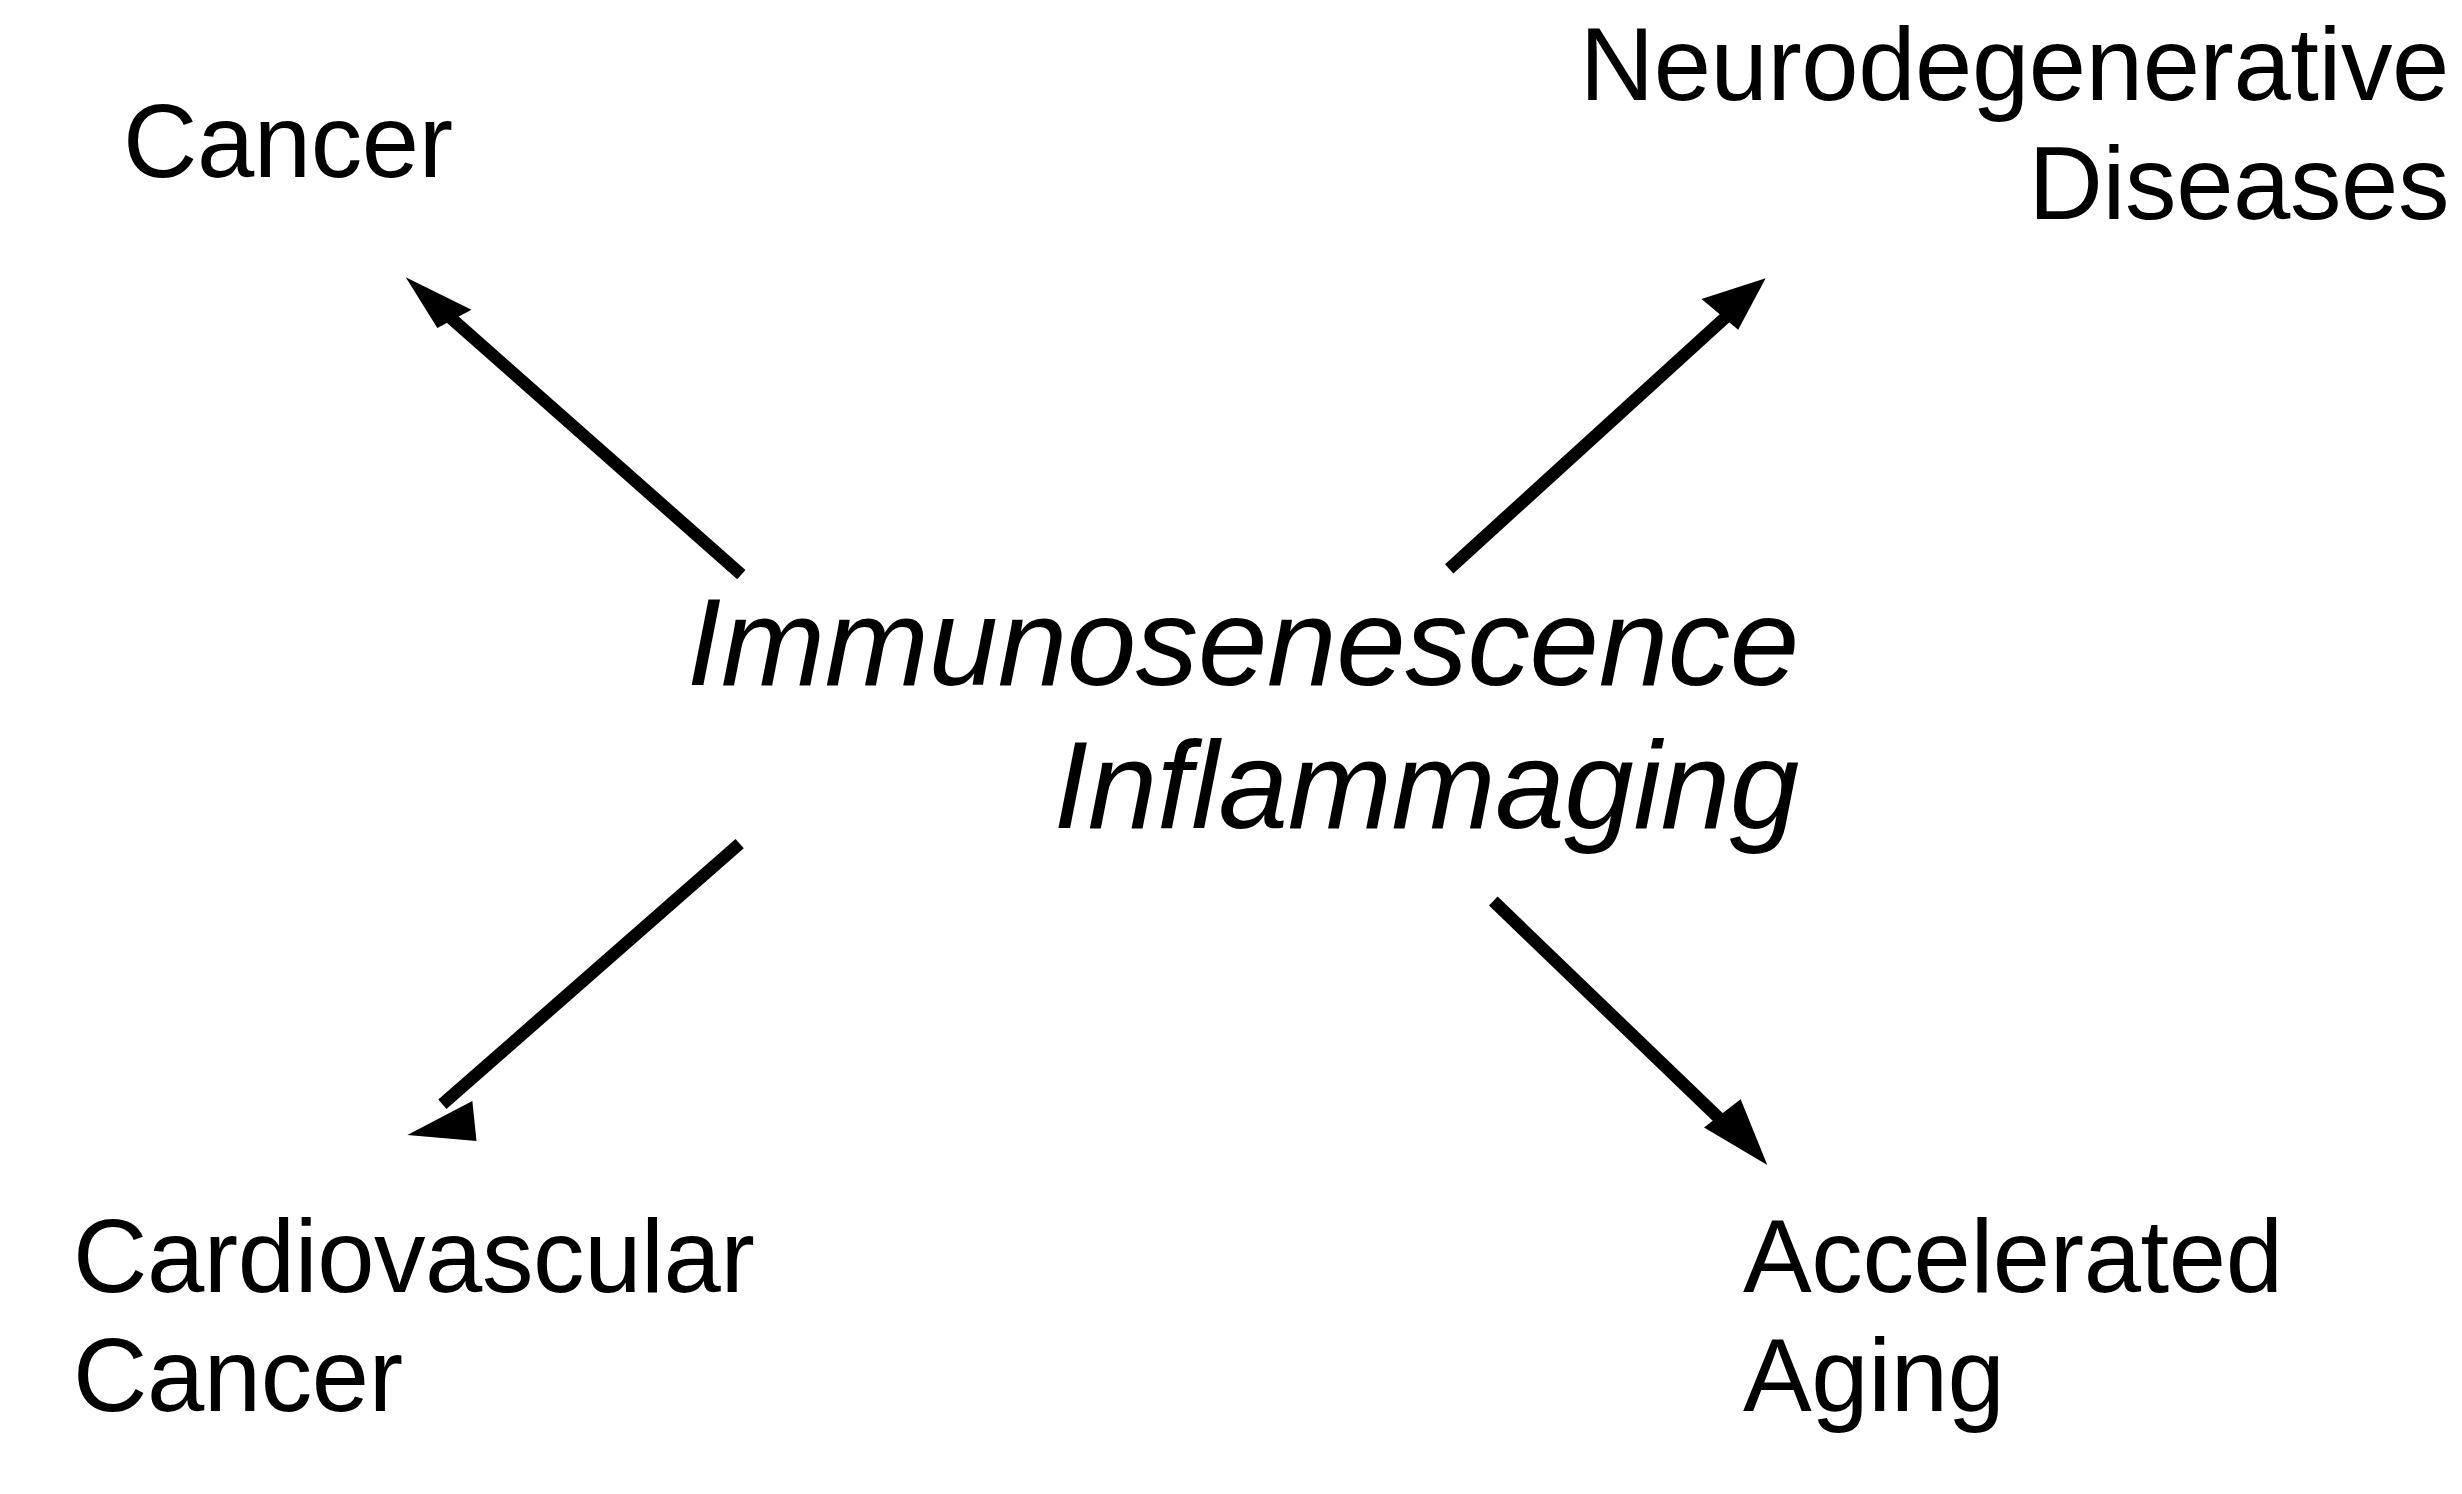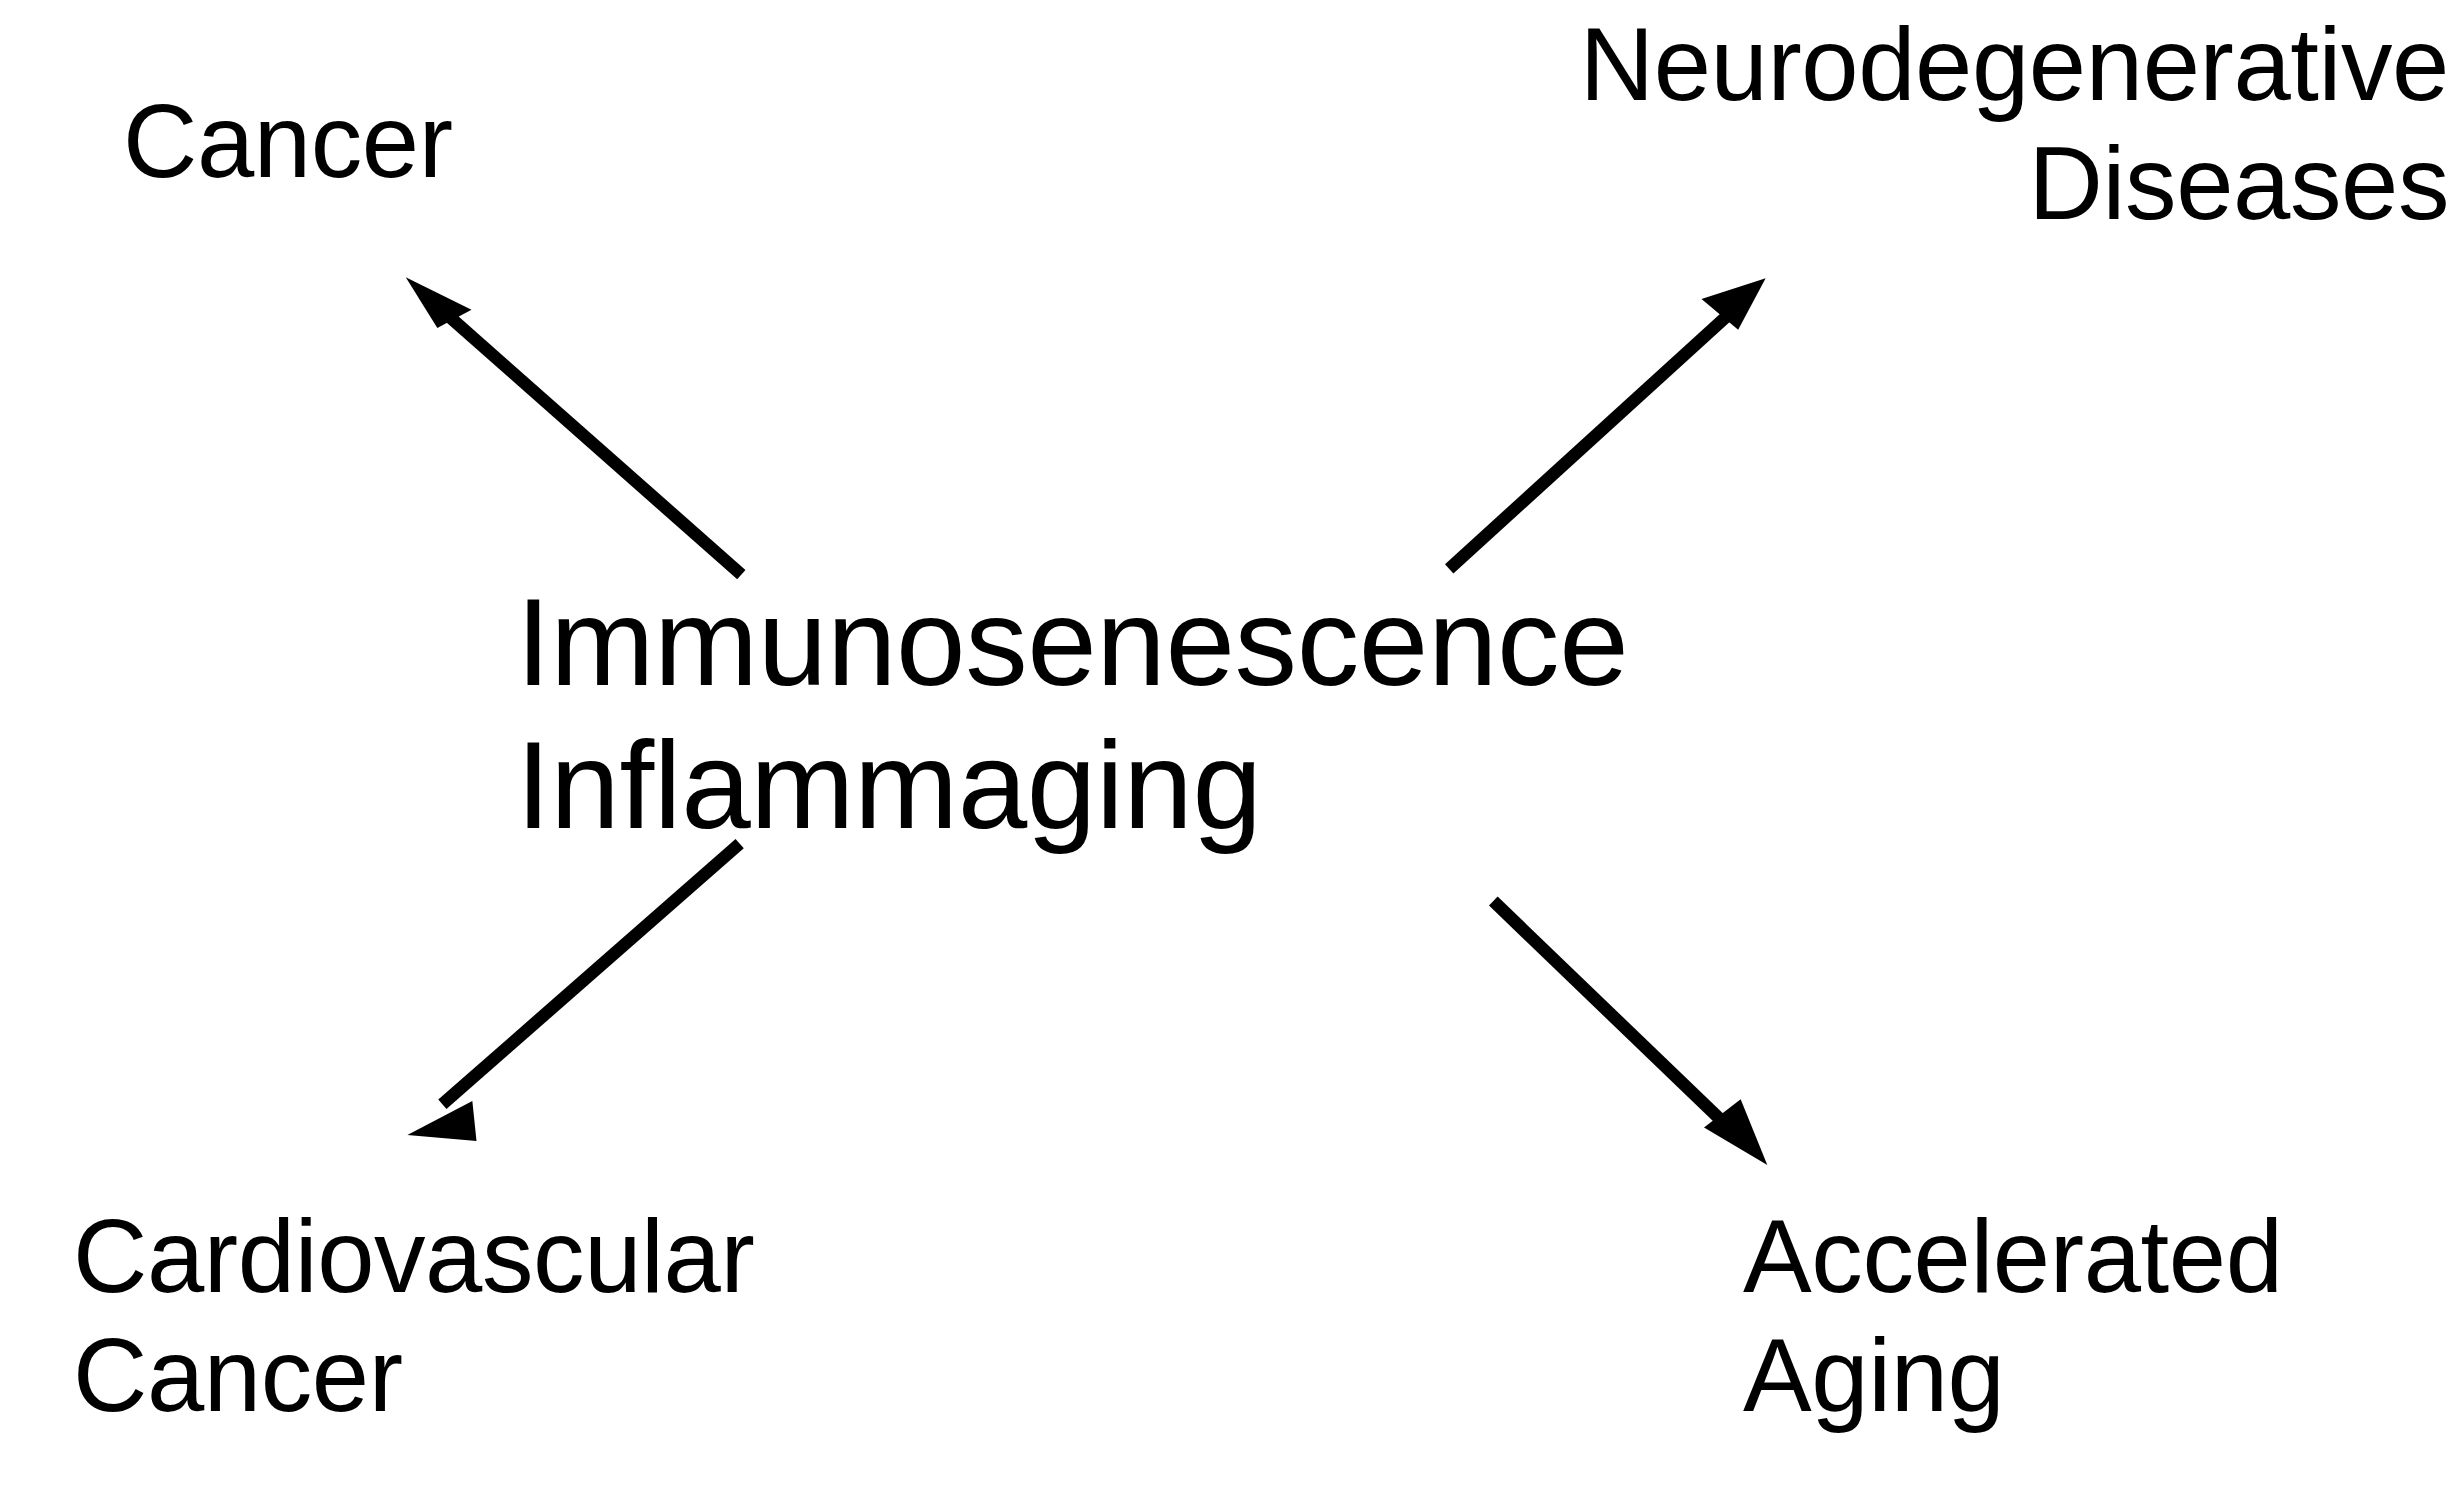--- a/index.html
+++ b/index.html
@@ -52,22 +52,23 @@
     width: 750px;
     font-size: 103px;
     text-align: left;
   }
   
   .node-center {
     left: 516px;
     top: 571px;
     width: 1283px;
     font-size: 125px;
-    text-align: left;
+    text-align: right;
     line-height: 1.14;
+    font-style: italic;
   }
   #arrow-layer {
     position: absolute;
     left: 0;
     top: 0;
     width: 2462px;
     height: 1494px;
     pointer-events: none;
   }
 </style>

